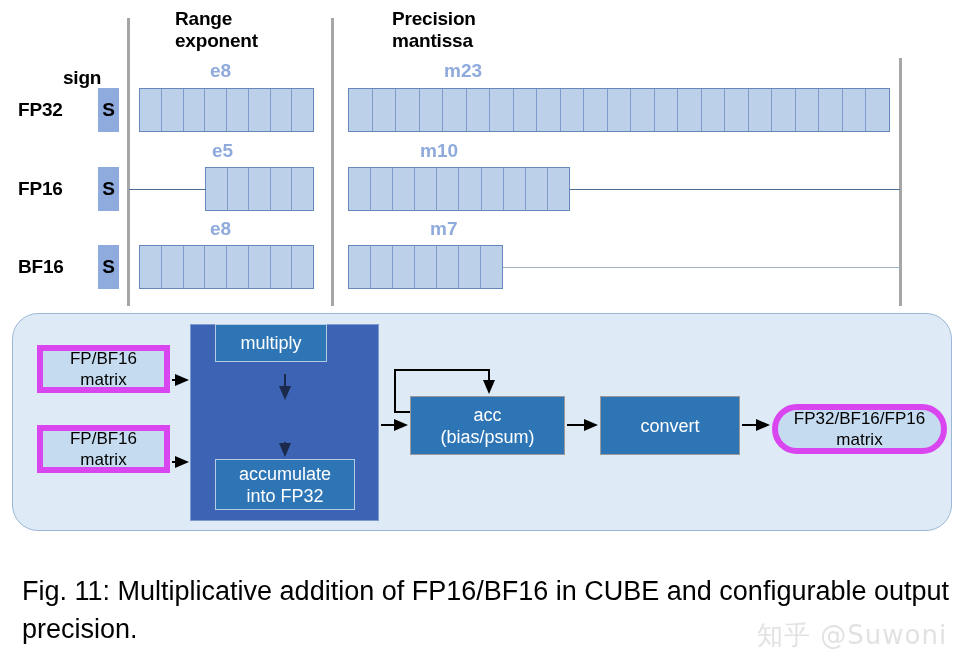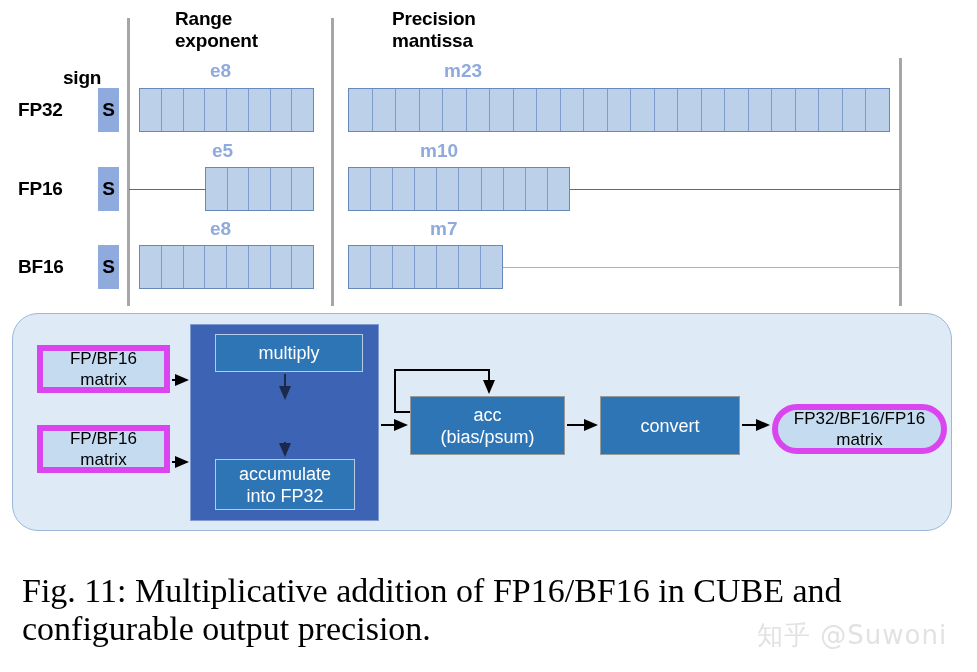--- a/index.html
+++ b/index.html
@@ -115,22 +115,22 @@
     display:flex;align-items:center;justify-content:center;text-align:center;
     white-space:pre-line;
   }
 
   svg.arrows{position:absolute;left:0;top:0;width:977px;height:672px;pointer-events:none;}
 
   
   .caption{
     position:absolute;
     left:22px;top:572px;width:940px;
-    font-family:Liberation Serif, serif;
-    font-size:34px;
+    font-family:Liberation Sans, sans-serif;
+    font-size:27px;
     line-height:38px;
     color:#000000;
   }
 
   .watermark{
     position:absolute;
     left:757px;top:618px;
     font-size:26px;
     color:#e2e2e2;
     letter-spacing:1px;
@@ -247,21 +247,21 @@
   </div>
 
   <div class="pipe-area"></div>
 
   <div class="lbox" style="left:37px;top:345px;width:133px;height:48px;">FP/BF16
 matrix</div>
   <div class="lbox" style="left:37px;top:425px;width:133px;height:48px;">FP/BF16
 matrix</div>
 
   <div class="dkgroup" style="left:190px;top:324px;width:189px;height:197px;"></div>
-  <div class="dbox" style="left:215px;top:334px;width:148px;height:38px;">multiply</div>
+  <div class="dbox" style="left:215px;top:324px;width:112px;height:38px;">multiply</div>
   <div class="dbox" style="left:215px;top:459px;width:140px;height:51px;">accumulate
 into FP32</div>
 
   <div class="mbox" style="left:410px;top:396px;width:155px;height:59px;">acc
 (bias/psum)</div>
   <div class="mbox" style="left:600px;top:396px;width:140px;height:59px;">convert</div>
   <div class="lbox" style="left:772px;top:404px;width:175px;height:50px;border-radius:25px;">FP32/BF16/FP16
 matrix</div>
 
   <svg class="arrows">

